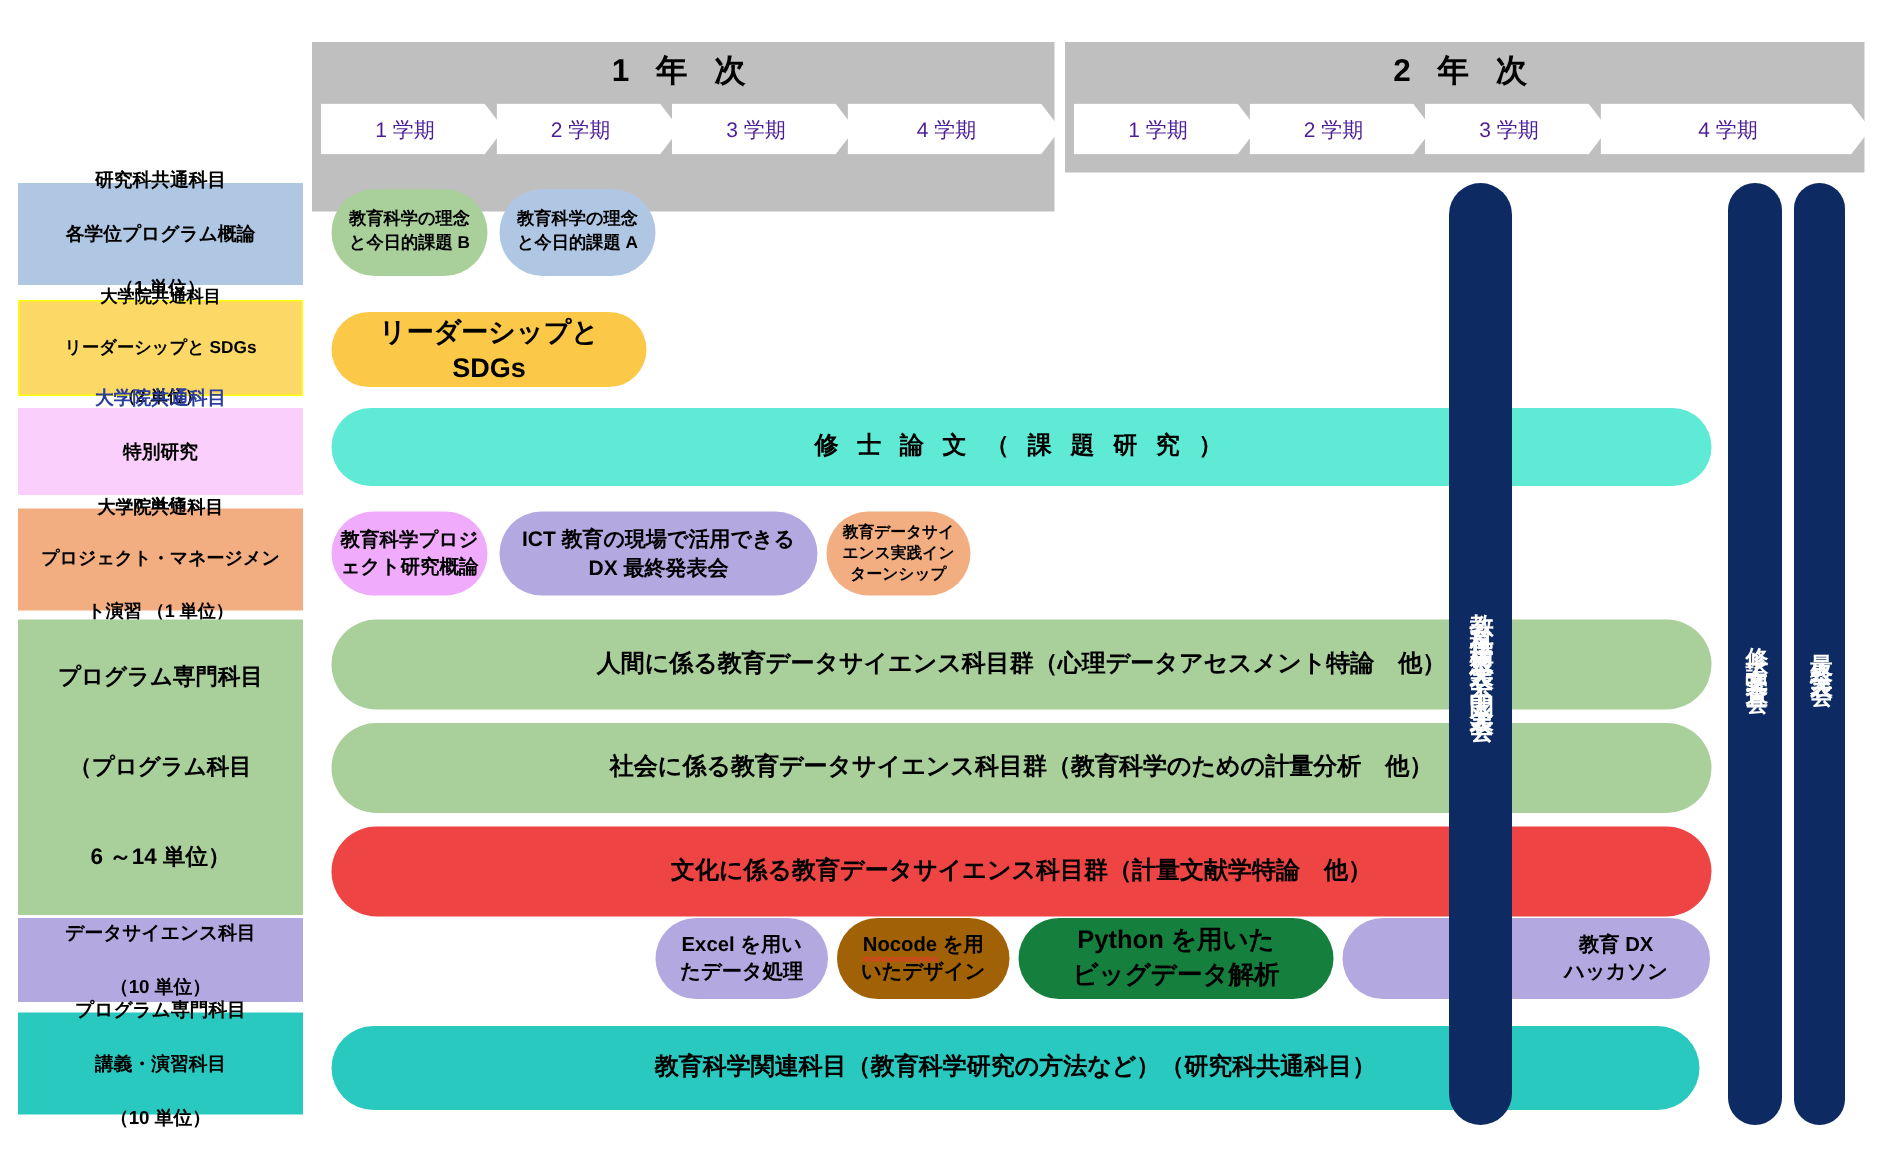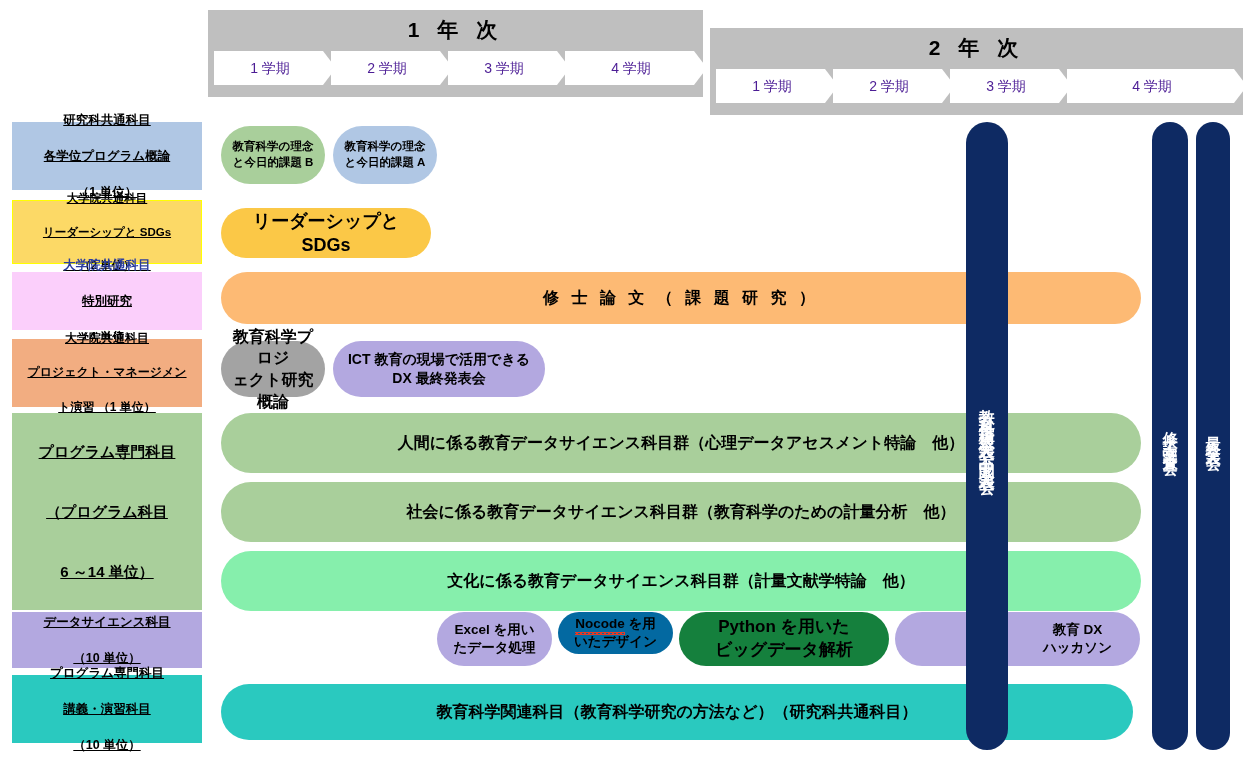--- a/index.html
+++ b/index.html
@@ -63,21 +63,20 @@
 
   
   .cat {
     display: flex;
     align-items: center;
     justify-content: flex-end;
     text-align: center;
     font-weight: bold;
     line-height: 1.45;
     padding: 2px 4px;
-    text-decoration: underline;
   }
   .cat span { display: block; width: 100%; }
 
   
   .pill {
     display: flex;
     align-items: center;
     justify-content: center;
     text-align: center;
     font-weight: bold;
@@ -118,21 +117,21 @@
       linear-gradient(-45deg, transparent 40%, #e23b28 40%, #e23b28 60%, transparent 60%);
     background-size: 4px 3px;
     background-repeat: repeat-x;
   }
 </style>
 </head>
 <body>
 
 <div id="canvas">
 
-  <div class="abs year-banner" style="left:208px; top:10px; width:495px; height:87px;">
+  <div class="abs year-banner" style="left:208px; top:28px; width:495px; height:113px;">
     <div class="year-title">1 年 次</div>
     <div class="sem-row">
       <div class="chevron" style="left:0px; width:112px;">
         <span>1 学期</span>
       </div>
       <div class="chevron" style="left:117px; width:112px;">
         <span>2 学期</span>
       </div>
       <div class="chevron" style="left:234px; width:112px;">
         <span>3 学期</span>
@@ -226,54 +225,61 @@
     <span>
       <span>教育科学の理念</span><br>
       <span>と今日的課題 A</span>
     </span>
   </div>
 
   <div class="abs pill" style="left:221px; top:208px; width:210px; height:50px; background:#fbc847; font-size:18px;">
     <span>リーダーシップと SDGs</span>
   </div>
 
-  <div class="abs pill" style="left:221px; top:272px; width:920px; height:52px; background:#fdba74; font-size:16px; letter-spacing:4px;">
+  <div class="abs pill" style="left:221px; top:272px; width:920px; height:52px; background:#5eead4; font-size:16px; letter-spacing:4px;">
     <span>修 士 論 文 （ 課 題 研 究 ）</span>
   </div>
 
-  <div class="abs pill" style="left:221px; top:341px; width:104px; height:56px; background:#a3a3a3; font-size:16px;">
+  <div class="abs pill" style="left:221px; top:341px; width:104px; height:56px; background:#f0abfc; font-size:13px;">
     <span>
       <span>教育科学プロジ</span><br>
       <span>ェクト研究概論</span>
     </span>
   </div>
   <div class="abs pill" style="left:333px; top:341px; width:212px; height:56px; background:#b3a8e0; font-size:14px;">
     <span>
       <span>ICT 教育の現場で活用できる</span><br>
       <span>DX 最終発表会</span>
     </span>
   </div>
+  <div class="abs pill" style="left:551px; top:341px; width:96px; height:56px; background:#f2ad81; font-size:10.5px;">
+    <span>
+      <span>教育データサイ</span><br>
+      <span>エンス実践イン</span><br>
+      <span>ターンシップ</span>
+    </span>
+  </div>
 
   <div class="abs pill" style="left:221px; top:413px; width:920px; height:60px; background:#a9cf9b; font-size:16px;">
     <span>人間に係る教育データサイエンス科目群（心理データアセスメント特論　他）</span>
   </div>
   <div class="abs pill" style="left:221px; top:482px; width:920px; height:60px; background:#a9cf9b; font-size:16px;">
     <span>社会に係る教育データサイエンス科目群（教育科学のための計量分析　他）</span>
   </div>
-  <div class="abs pill" style="left:221px; top:551px; width:920px; height:60px; background:#86efac; font-size:16px;">
+  <div class="abs pill" style="left:221px; top:551px; width:920px; height:60px; background:#ef4444; font-size:16px;">
     <span>文化に係る教育データサイエンス科目群（計量文献学特論　他）</span>
   </div>
 
   <div class="abs pill" style="left:437px; top:612px; width:115px; height:54px; background:#b3a8e0; font-size:13.5px;">
     <span>
       <span>Excel を用い</span><br>
       <span>たデータ処理</span>
     </span>
   </div>
-  <div class="abs pill" style="left:558px; top:612px; width:115px; height:42px; background:#0369a1; font-size:13.5px;justify-content:center;">
+  <div class="abs pill" style="left:558px; top:612px; width:115px; height:54px; background:#a16207; font-size:13.5px;justify-content:center;">
     <span>
       <span class="squiggle">Nocode</span><span> を用</span><br>
       <span>いたデザイン</span>
     </span>
   </div>
   <div class="abs pill" style="left:679px; top:612px; width:210px; height:54px; background:#15803d; font-size:17px;">
     <span>
       <span>Python を用いた</span><br>
       <span>ビッグデータ解析</span>
     </span>

